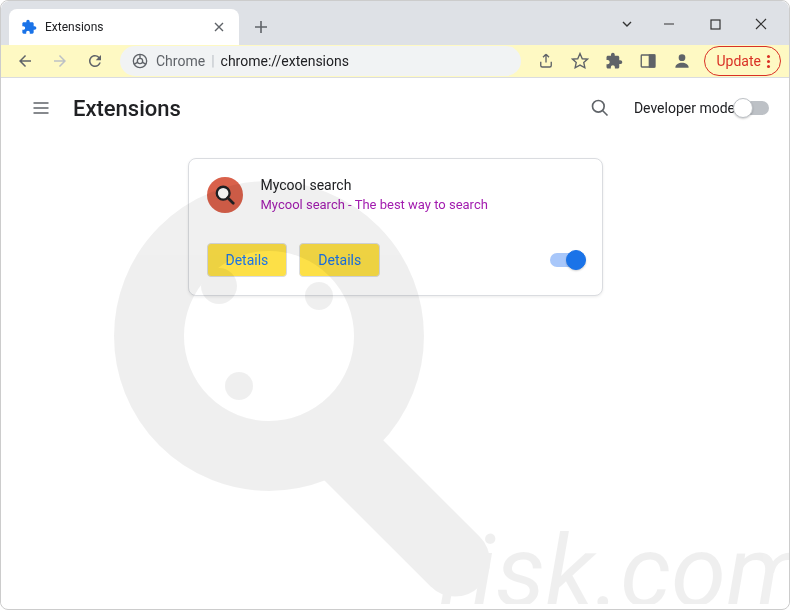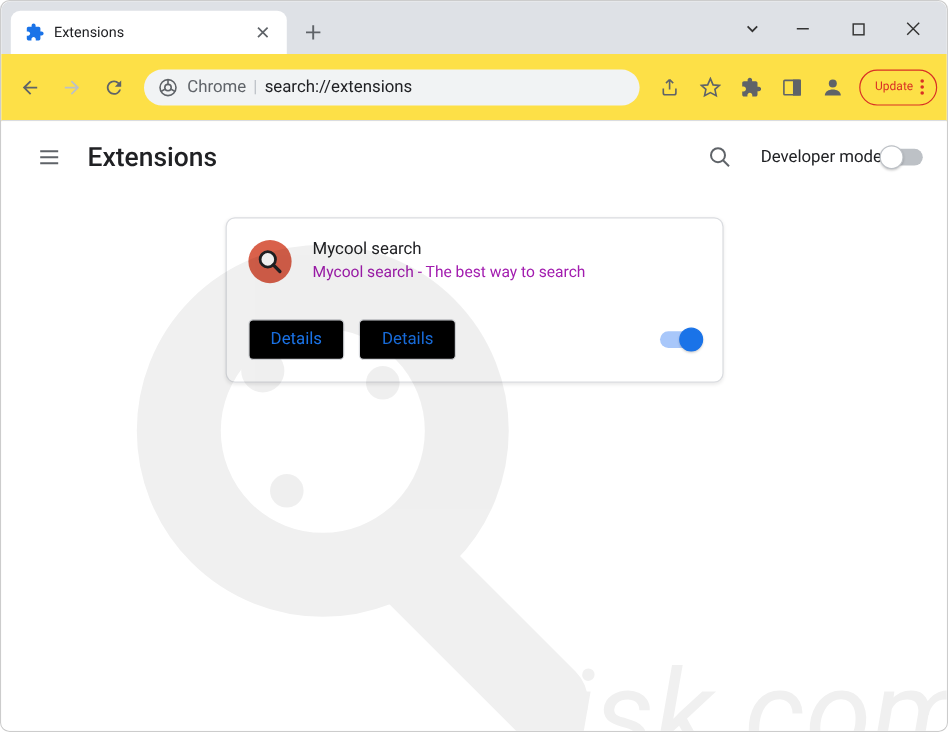--- a/index.html
+++ b/index.html
@@ -11,31 +11,31 @@
 .tab { background: #fff; height: 36px; border-radius: 8px 8px 0 0; display: flex; align-items: center; padding: 0 12px; min-width: 230px; position: relative; }
 .tab-icon { width: 16px; height: 16px; margin-right: 8px; display: flex; align-items: center; justify-content: center; }
 .tab-title { font-size: 12px; color: #202124; flex: 1; }
 .tab-close { width: 16px; height: 16px; display: flex; align-items: center; justify-content: center; color: #5f6368; cursor: pointer; border-radius: 50%; }
 .newtab { width: 28px; height: 28px; margin-left: 8px; margin-bottom: 4px; display: flex; align-items: center; justify-content: center; color: #5f6368; cursor: pointer; border-radius: 50%; }
 .window-controls { display: flex; align-items: center; padding-right: 8px; gap: 6px; margin-bottom: 6px; }
 .win-btn { width: 40px; height: 30px; display: flex; align-items: center; justify-content: center; color: #333; cursor: pointer; }
 .chev { width: 32px; height: 30px; display: flex; align-items: center; justify-content: center; color: #333; }
 
 
-.toolbar { height: 56px; background: #fde047; display: flex; align-items: center; padding: 0 8px; gap: 3px; border-bottom: 1px solid #dadce0; }
+.toolbar { height: 33px; background: #fef9c3; display: flex; align-items: center; padding: 0 8px; gap: 3px; border-bottom: 1px solid #dadce0; }
 .nav-btn { width: 32px; height: 32px; display: flex; align-items: center; justify-content: center; color: #5f6368; border-radius: 50%; cursor: pointer; }
 .nav-btn.disabled { color: #bdc1c6; }
 .addressbar { flex: 1; height: 30px; background: #f1f3f4; border-radius: 15px; display: flex; align-items: center; padding: 0 12px; gap: 8px; margin: 0 6px; }
 .addr-icon { width: 16px; height: 16px; display: flex; align-items: center; justify-content: center; color: #5f6368; }
 .addr-text { font-size: 14px; color: #5f6368; display: flex; align-items: center; }
 .addr-sep { margin: 0 6px; color: #bdc1c6; }
 .addr-dark { color: #202124; }
 .toolbar-actions { display: flex; align-items: center; gap: 2px; }
 .action-btn { width: 32px; height: 32px; display: flex; align-items: center; justify-content: center; color: #5f6368; border-radius: 50%; cursor: pointer; }
-.update-btn { border: 1px solid #d93025; border-radius: 16px; height: 30px; display: flex; align-items: center; padding: 0 10px 0 12px; gap: 6px; color: #d93025; font-size: 10px; cursor: pointer; margin-left: 4px; }
+.update-btn { border: 1px solid #d93025; border-radius: 16px; height: 30px; display: flex; align-items: center; padding: 0 10px 0 12px; gap: 6px; color: #d93025; font-size: 14px; cursor: pointer; margin-left: 4px; }
 .update-btn .dots { display: flex; flex-direction: column; gap: 2px; }
 .update-btn .dots span { width: 3px; height: 3px; background: #d93025; border-radius: 50%; }
 
 
 .page { background: #fff; height: calc(610px - 84px); position: relative; }
 .page-header { height: 60px; display: flex; align-items: center; padding: 0 20px; }
 .menu-btn { width: 40px; height: 40px; display: flex; align-items: center; justify-content: center; color: #5f6368; cursor: pointer; }
 .page-title { font-size: 22px; color: #202124; margin-left: 12px; font-weight: 500; }
 .header-right { margin-left: auto; display: flex; align-items: center; gap: 16px; }
 .search-btn { width: 36px; height: 36px; display: flex; align-items: center; justify-content: center; color: #5f6368; cursor: pointer; }
@@ -47,21 +47,21 @@
 
 
 .card-area { padding: 20px; display: flex; justify-content: center; }
 .card { width: 415px; border: 1px solid #dadce0; border-radius: 8px; box-shadow: 0 1px 3px rgba(0,0,0,0.08); background: #fff; }
 .card-body { padding: 18px; display: flex; gap: 18px; }
 .ext-icon { width: 36px; height: 36px; border-radius: 50%; background: #d9614b; display: flex; align-items: center; justify-content: center; flex-shrink: 0; }
 .ext-info { flex: 1; }
 .ext-name { font-size: 14px; color: #202124; margin-bottom: 4px; }
 .ext-desc { font-size: 13px; color: #a21caf; }
 .card-footer { padding: 12px 18px 18px; display: flex; align-items: center; gap: 12px; border-top: none; }
-.card-btn { border: 1px solid #dadce0; border-radius: 4px; padding: 8px 18px; font-size: 14px; color: #1a73e8; background: #000000; cursor: pointer; }
+.card-btn { border: 1px solid #dadce0; border-radius: 4px; padding: 8px 18px; font-size: 14px; color: #1a73e8; background: #fde047; cursor: pointer; }
 .card-footer .toggle { margin-left: auto; }
 
 
 .watermark { position: absolute; top: 90px; left: 0; right: 0; bottom: 0; pointer-events: none; overflow: hidden; opacity: 0.06; display: flex; align-items: center; justify-content: flex-end; }
 .watermark svg { width: 700px; height: 500px; }
 </style>
 </head>
 <body>
 
 <div class="titlebar">
@@ -129,21 +129,21 @@
     <span class="addr-icon">
       <svg width="16" height="16" viewBox="0 0 24 24">
           <circle cx="12" cy="12" r="10" fill="none" stroke="#5f6368" stroke-width="2"></circle>
           <circle cx="12" cy="12" r="4" fill="none" stroke="#5f6368" stroke-width="2"></circle>
           <path d="M12 2 L12 8 M3 17 L8 14 M21 17 L16 14" stroke="#5f6368" stroke-width="2"></path>
         </svg>
     </span>
     <span class="addr-text">
       <span>Chrome</span>
       <span class="addr-sep">|</span>
-      <span class="addr-dark">search://extensions</span>
+      <span class="addr-dark">chrome://extensions</span>
     </span>
   </div>
   <div class="toolbar-actions">
     <div class="action-btn">
       <svg width="18" height="18" viewBox="0 0 24 24" fill="none" stroke="#5f6368" stroke-width="1.8">
           <path d="M12 3 L12 14 M12 3 L8 7 M12 3 L16 7 M5 13 v5 a2 2 0 0 0 2 2 h10 a2 2 0 0 0 2-2 v-5"></path>
         </svg>
     </div>
     <div class="action-btn">
       <svg width="18" height="18" viewBox="0 0 24 24" fill="none" stroke="#5f6368" stroke-width="1.8">

